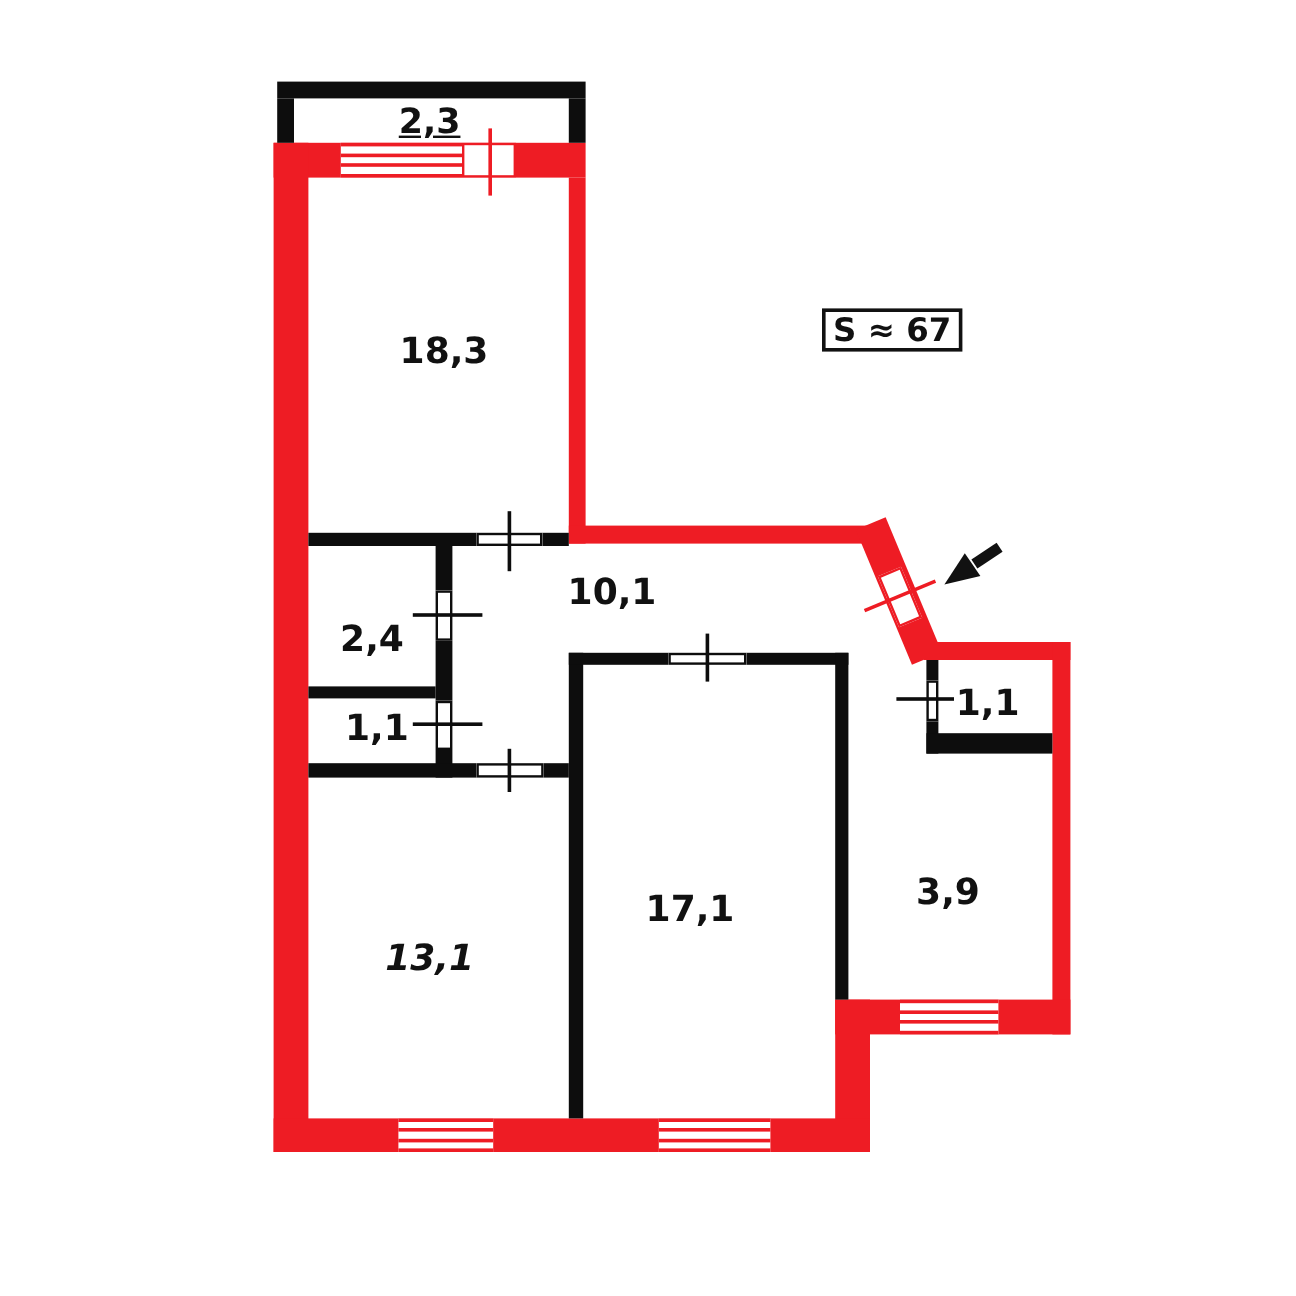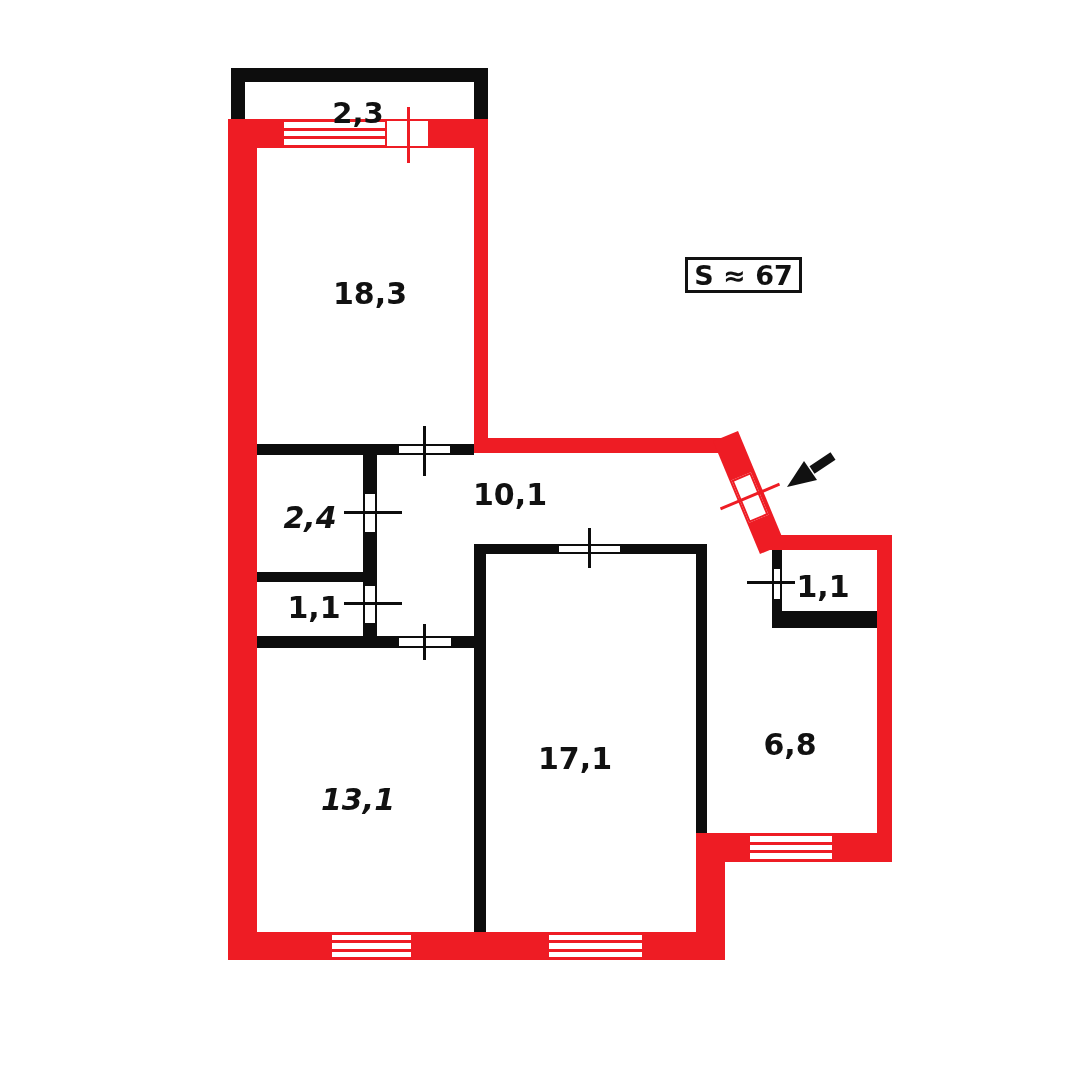--- a/index.html
+++ b/index.html
@@ -99,29 +99,29 @@
 
   <div class="w bw" style="left:696px;top:544px;width:11px;height:289px;"></div>
 
   <div class="w bw" style="left:772px;top:550px;width:10px;height:17px;"></div>
   <div class="door-b" style="left:772px;top:567px;width:10px;height:34px;"></div>
   <div class="tick-b" style="left:747px;top:581px;width:48px;height:3px;"></div>
   <div class="w bw" style="left:772px;top:601px;width:10px;height:27px;"></div>
   <div class="w bw" style="left:772px;top:611px;width:105px;height:17px;"></div>
 
 
-  <div class="lbl lbl-balcony" style="left:358px;top:113px;">2,3</div>
+  <div class="lbl lbl-balcony" style="left:358px;top:101px;text-decoration:underline;">2,3</div>
   <div class="lbl" style="left:370px;top:293px;">18,3</div>
-  <div class="lbl" style="left:310px;top:517px;font-style:italic;">2,4</div>
+  <div class="lbl" style="left:310px;top:533px;">2,4</div>
   <div class="lbl" style="left:314px;top:607px;">1,1</div>
   <div class="lbl" style="left:510px;top:494px;">10,1</div>
   <div class="lbl" style="left:358px;top:799px;font-style:italic;">13,1</div>
   <div class="lbl" style="left:575px;top:758px;">17,1</div>
   <div class="lbl" style="left:823px;top:586px;">1,1</div>
-  <div class="lbl" style="left:790px;top:744px;">6,8</div>
+  <div class="lbl" style="left:790px;top:744px;">3,9</div>
 
   <div class="sbox">
     <span>S ≈ 67</span>
   </div>
 
   <svg class="arrow-svg" width="1080" height="1080" viewBox="0 0 1080 1080">
     <line x1="833" y1="456" x2="812" y2="470" stroke="#111" stroke-width="9"></line>
     <polygon points="787,487 804,461 817,480" fill="#111"></polygon>
   </svg>
 

